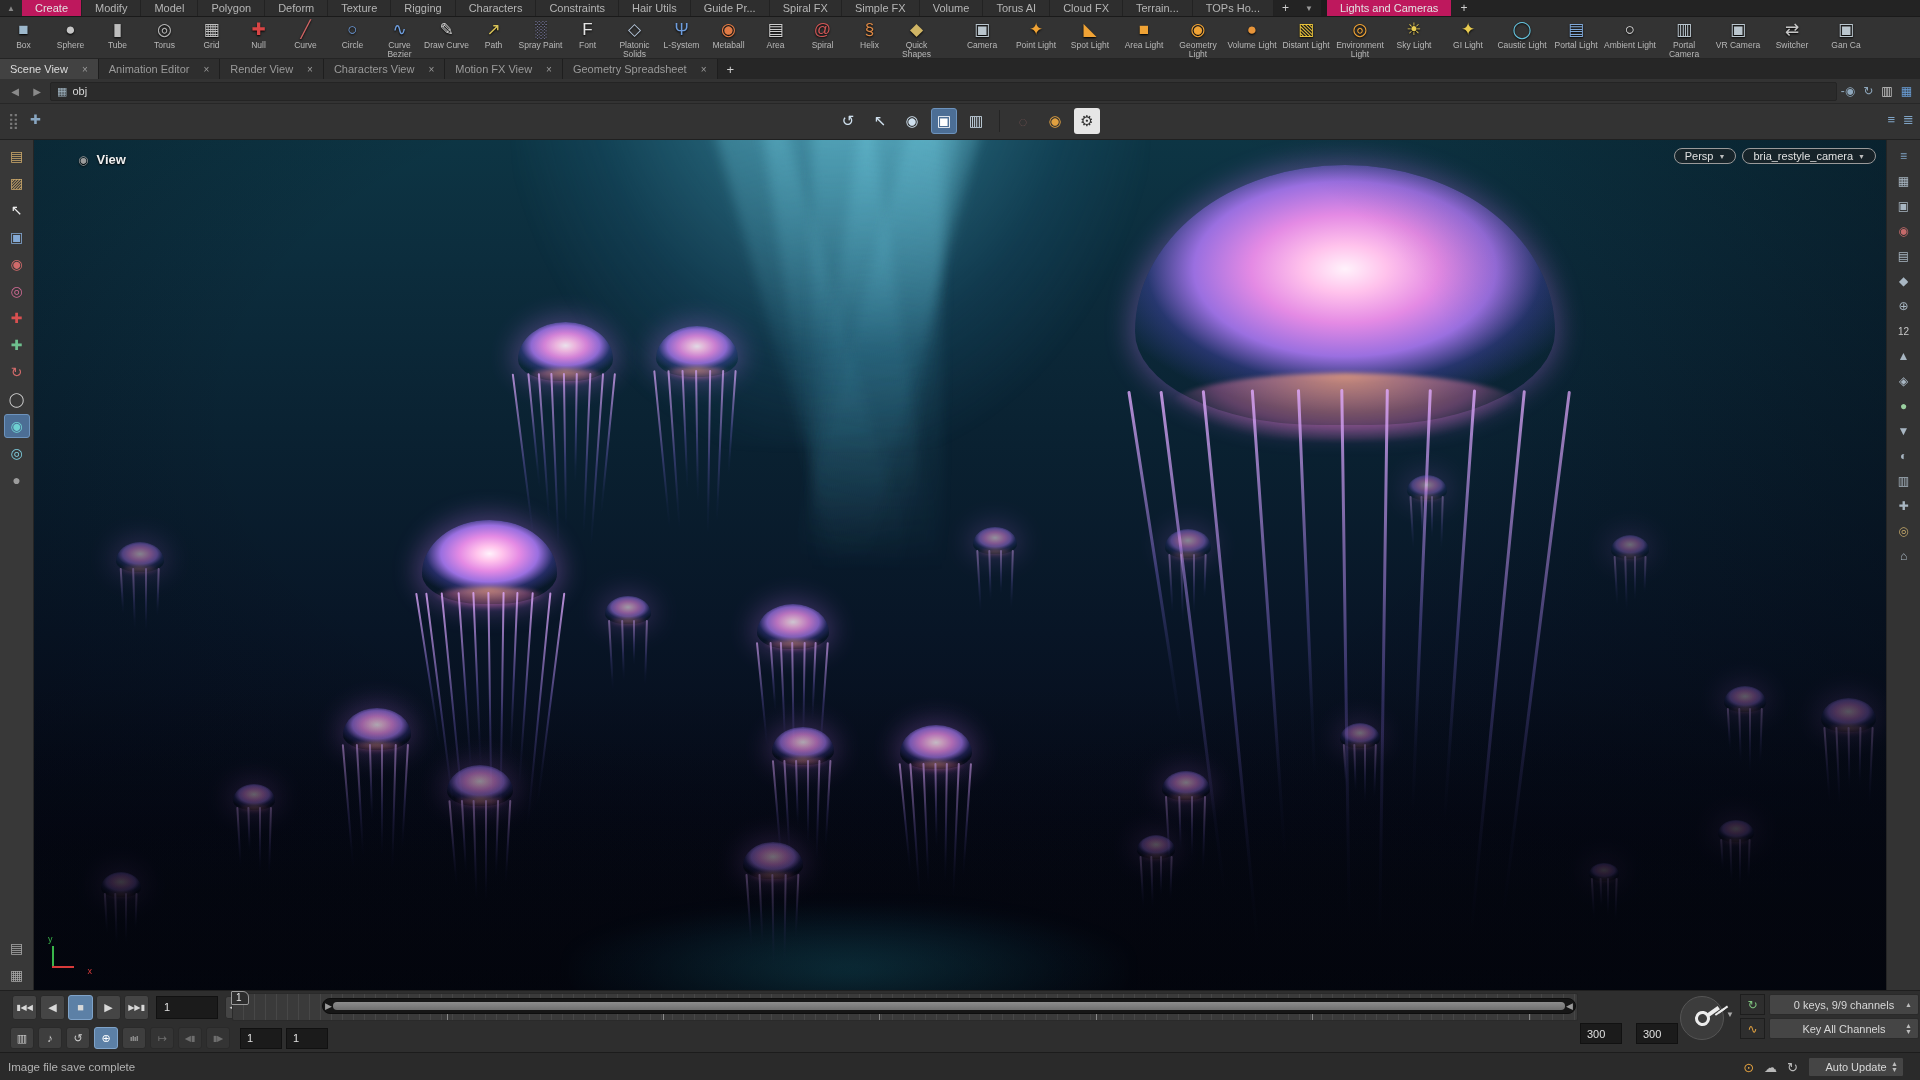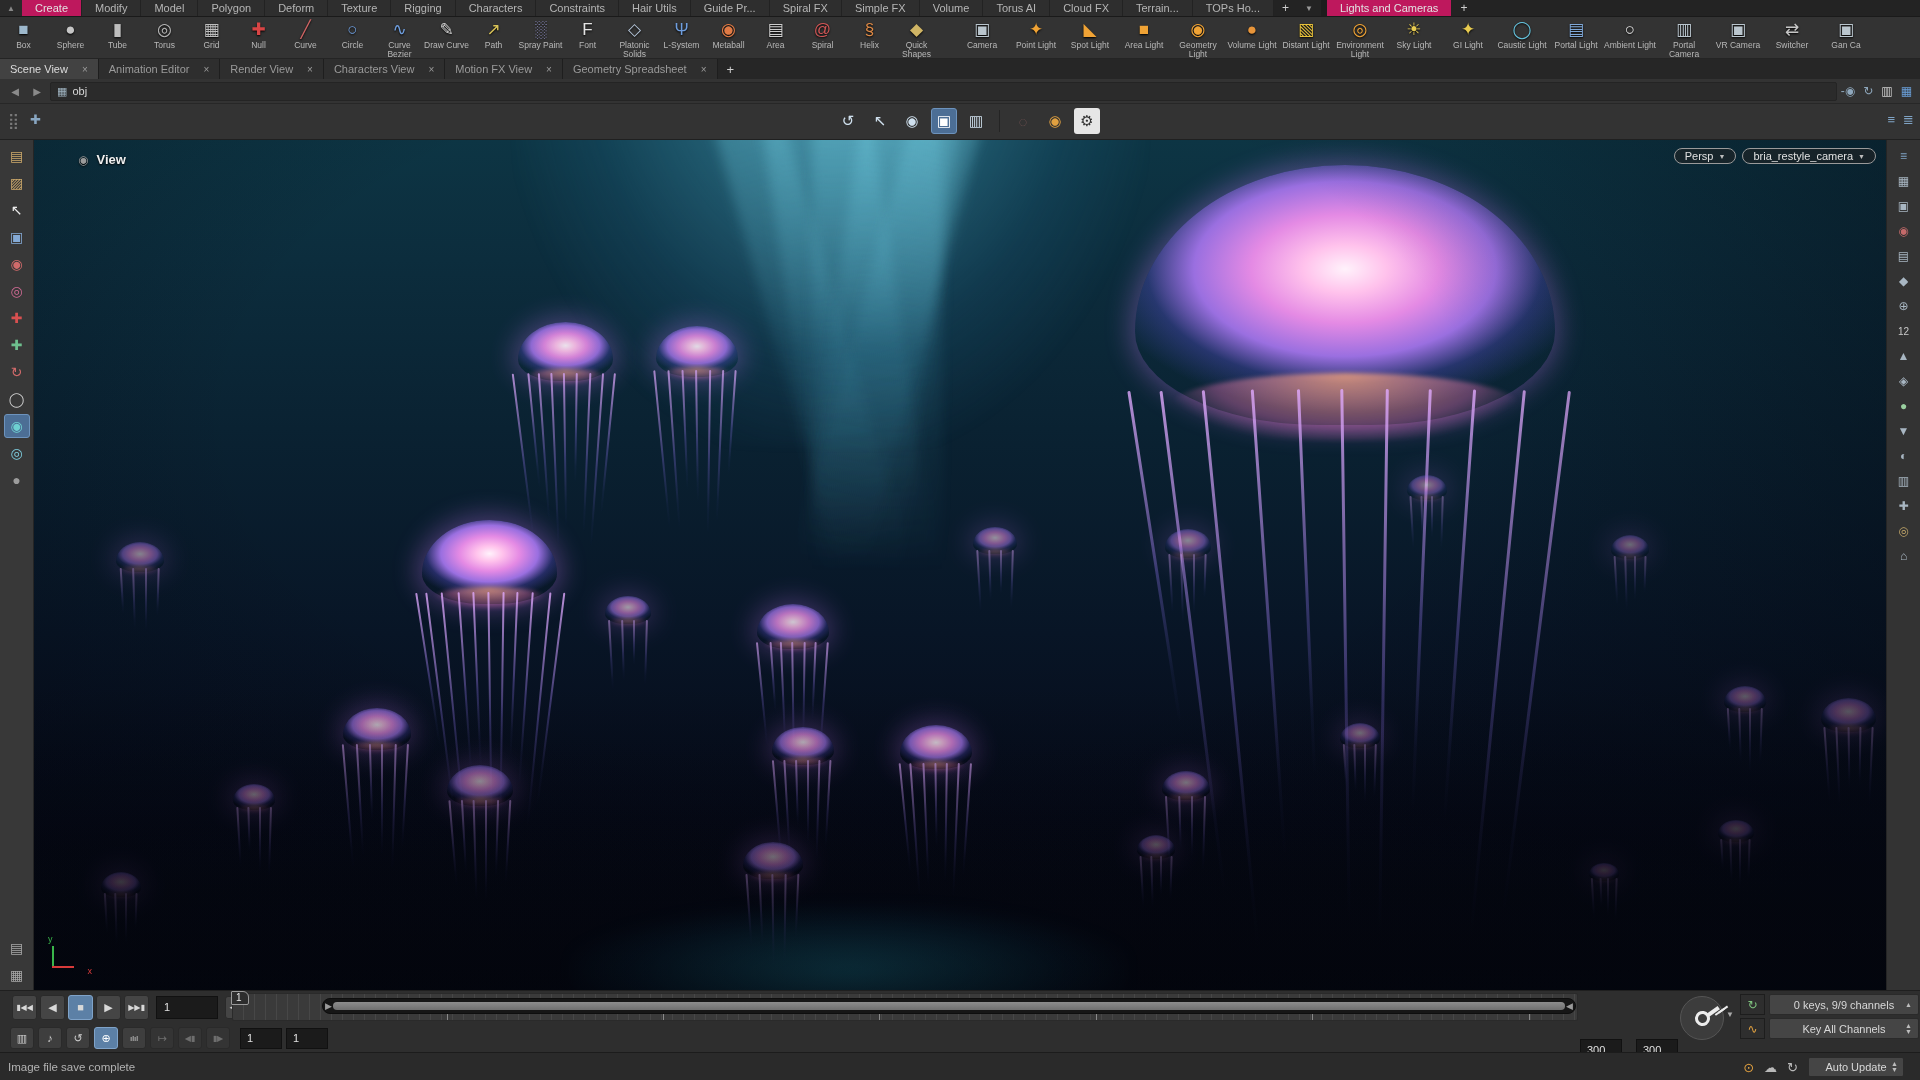--- a/index.html
+++ b/index.html
@@ -103,21 +103,21 @@
 
   .tlrow2 { position:absolute; left:0; top:32px; width:1920px; height:30px; display:flex; align-items:center; gap:4px; padding-left:10px; }
   .mbtn { width:24px; height:22px; background:#3e3e3e; border:1px solid #2a2a2a; border-radius:3px; color:#cfcfcf; display:flex; align-items:center; justify-content:center; font-size:11px; flex:0 0 auto; }
   .mbtn.active { background:#5c80a6; border-color:#7fa3c9; color:#fff; }
   .mbtn.dim { color:#6e6e6e; background:#343434; }
   .rangefield { width:42px; height:21px; background:#1b1b1b; border:1px solid #111; color:#e0e0e0; display:flex; align-items:center; padding-left:6px; flex:0 0 auto; }
   .slider { position:absolute; left:322px; top:7px; width:1254px; height:16px; background:#161616; border-radius:8px; border:1px solid #0e0e0e; }
   .slider .bar { position:absolute; left:10px; right:10px; top:3px; bottom:3px; background:linear-gradient(180deg,#8d8d8d,#6f6f6f); border-radius:5px; }
   .slider .endl { position:absolute; left:2px; top:2px; color:#9a9a9a; font-size:9px; }
   .slider .endr { position:absolute; right:2px; top:2px; color:#9a9a9a; font-size:9px; }
-  .endfields { position:absolute; left:1580px; top:48px; display:flex; gap:14px; }
+  .endfields { position:absolute; left:1580px; top:32px; display:flex; gap:14px; }
 
   .keybtn { position:absolute; left:1680px; top:996px; width:44px; height:44px; background:#3c3c3c; border:1px solid #555; border-radius:50%; display:flex; align-items:center; justify-content:center; }
   .keyico { position:relative; width:15px; height:15px; border:3.5px solid #ececec; border-radius:50%; transform:rotate(-35deg); }
   .keyico::after { content:""; position:absolute; left:11px; top:3px; width:13px; height:3.5px; background:#ececec; box-shadow:9px 4px 0 -1px #ececec, 5px 4px 0 -1px #ececec; }
   .keydd { position:absolute; left:1726px; top:1010px; color:#aaa; font-size:8px; }
   .keypanel { position:absolute; left:1740px; top:994px; display:flex; flex-direction:column; gap:3px; }
   .keyrow { display:flex; gap:4px; align-items:center; }
   .keyicbox { width:25px; height:21px; background:#2e2e2e; border:1px solid #1d1d1d; display:flex; align-items:center; justify-content:center; font-size:12px; }
   .keyfield { width:150px; height:21px; background:#454545; border:1px solid #2a2a2a; border-radius:2px; color:#d8d8d8; display:flex; align-items:center; justify-content:center; position:relative; }
   .keyfield .arr { position:absolute; right:6px; color:#bdbdbd; font-size:7px; line-height:6px; text-align:center; }

